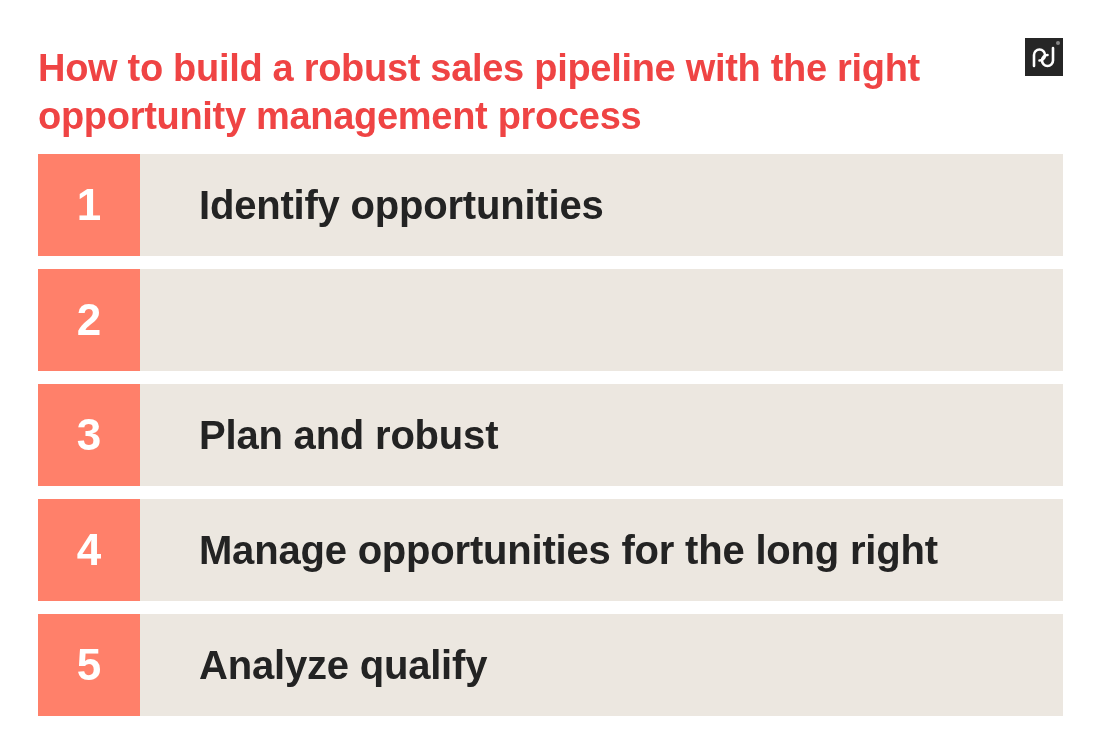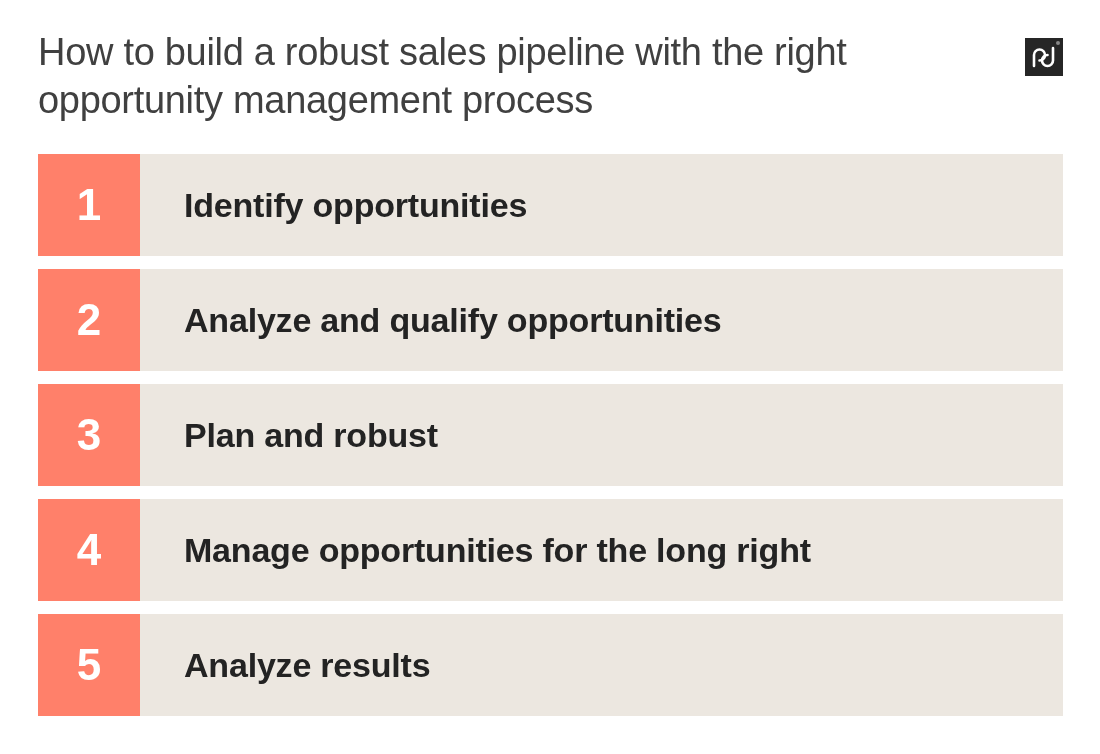--- a/index.html
+++ b/index.html
@@ -1,23 +1,23 @@
 <!DOCTYPE html>
 <html><head>
 <meta charset="utf-8">
 <style>
   html, body { margin: 0; padding: 0; background: #ffffff; }
   body { width: 1100px; height: 754px; position: relative; overflow: hidden; font-family: "Liberation Sans", "DejaVu Sans", sans-serif; }
-  .title { position: absolute; left: 38px; top: 28px; width: 960px; margin: 0; font-size: 38px; line-height: 48px; font-weight: 400; color: #404040; letter-spacing: -0.3px; }
+  .title { position: absolute; left: 38px; top: 44px; width: 960px; margin: 0; font-size: 38px; line-height: 48px; font-weight: 700; color: #ef4444; letter-spacing: -0.3px; }
   .logo { position: absolute; left: 1025px; top: 38px; width: 38px; height: 38px; background: #262626; }
   .logo svg { position: absolute; left: 0; top: 0; }
   .steps { position: absolute; left: 38px; top: 154px; width: 1025px; }
   .step { display: flex; height: 102px; margin-bottom: 13px; background: #ece7e0; }
   .num { width: 102px; height: 102px; background: #ff806a; color: #ffffff; font-size: 44px; font-weight: 700; display: flex; align-items: center; justify-content: center; }
-  .label { padding-left: 44px; display: flex; align-items: center; font-size: 34px; font-weight: 700; color: #232323; letter-spacing: -0.2px; }
+  .label { padding-left: 59px; display: flex; align-items: center; font-size: 40px; font-weight: 700; color: #232323; letter-spacing: -0.2px; }
 </style>
 </head>
 <body>
 
 <h1 class="title">How to build a robust sales pipeline with the right opportunity management process</h1>
 
 <div class="logo">
   <svg width="38" height="38" viewBox="0 0 38 38">
     <path d="M9 28 V17 a5.5 5.5 0 1 1 5.5 5.5" fill="none" stroke="#fff" stroke-width="2.6" stroke-linecap="round"></path>
     <path d="M28 10 V22.5 a5.5 5.5 0 1 1 -5.5 -5.5" fill="none" stroke="#fff" stroke-width="2.6" stroke-linecap="round"></path>
@@ -25,27 +25,26 @@
   </svg>
 </div>
 
 <div class="steps">
   <div class="step">
     <div class="num">1</div>
     <div class="label">Identify opportunities</div>
   </div>
   <div class="step">
     <div class="num">2</div>
-    <div class="label">Analyze and qualify opportunities</div>
   </div>
   <div class="step">
     <div class="num">3</div>
     <div class="label">Plan and robust</div>
   </div>
   <div class="step">
     <div class="num">4</div>
     <div class="label">Manage opportunities for the long right</div>
   </div>
   <div class="step">
     <div class="num">5</div>
-    <div class="label">Analyze results</div>
+    <div class="label">Analyze qualify</div>
   </div>
 </div>
 
 </body></html>

